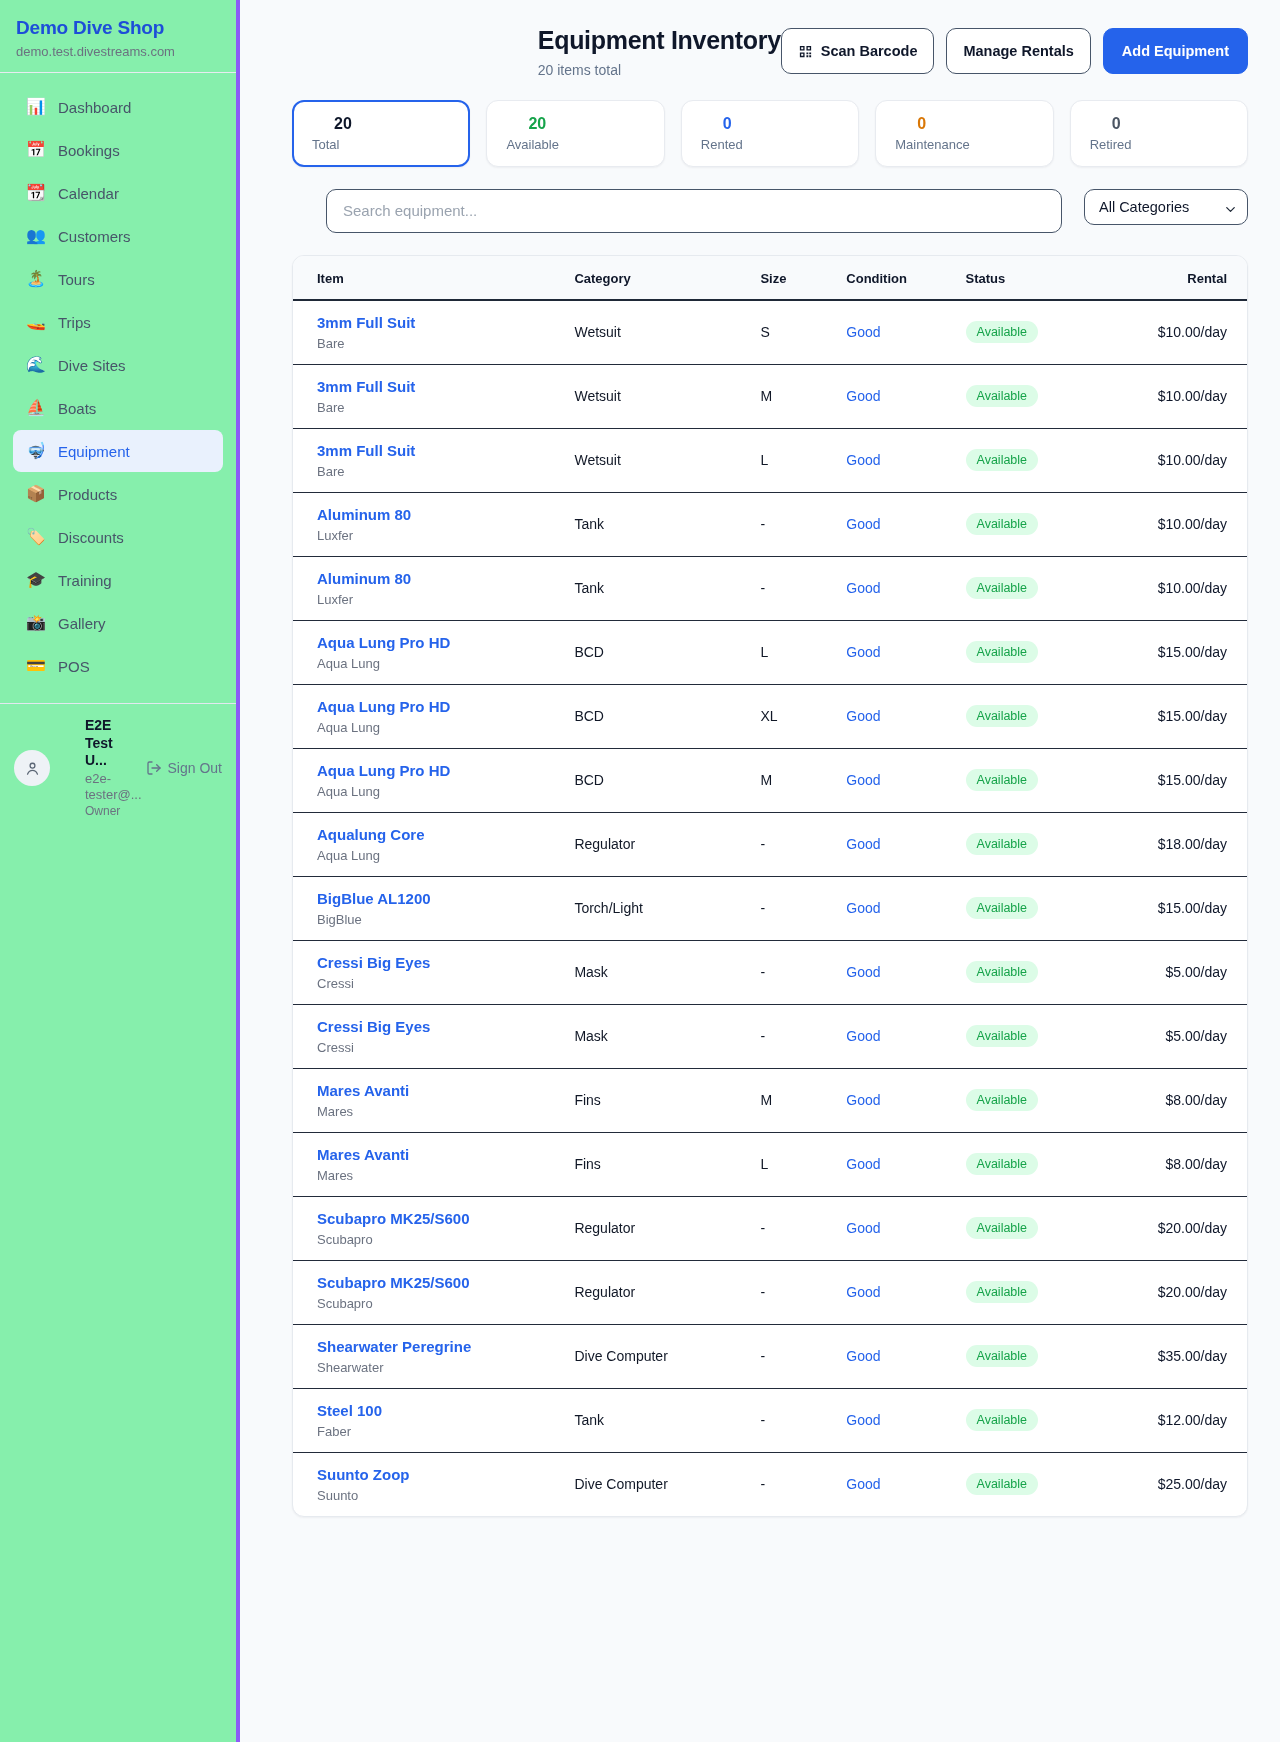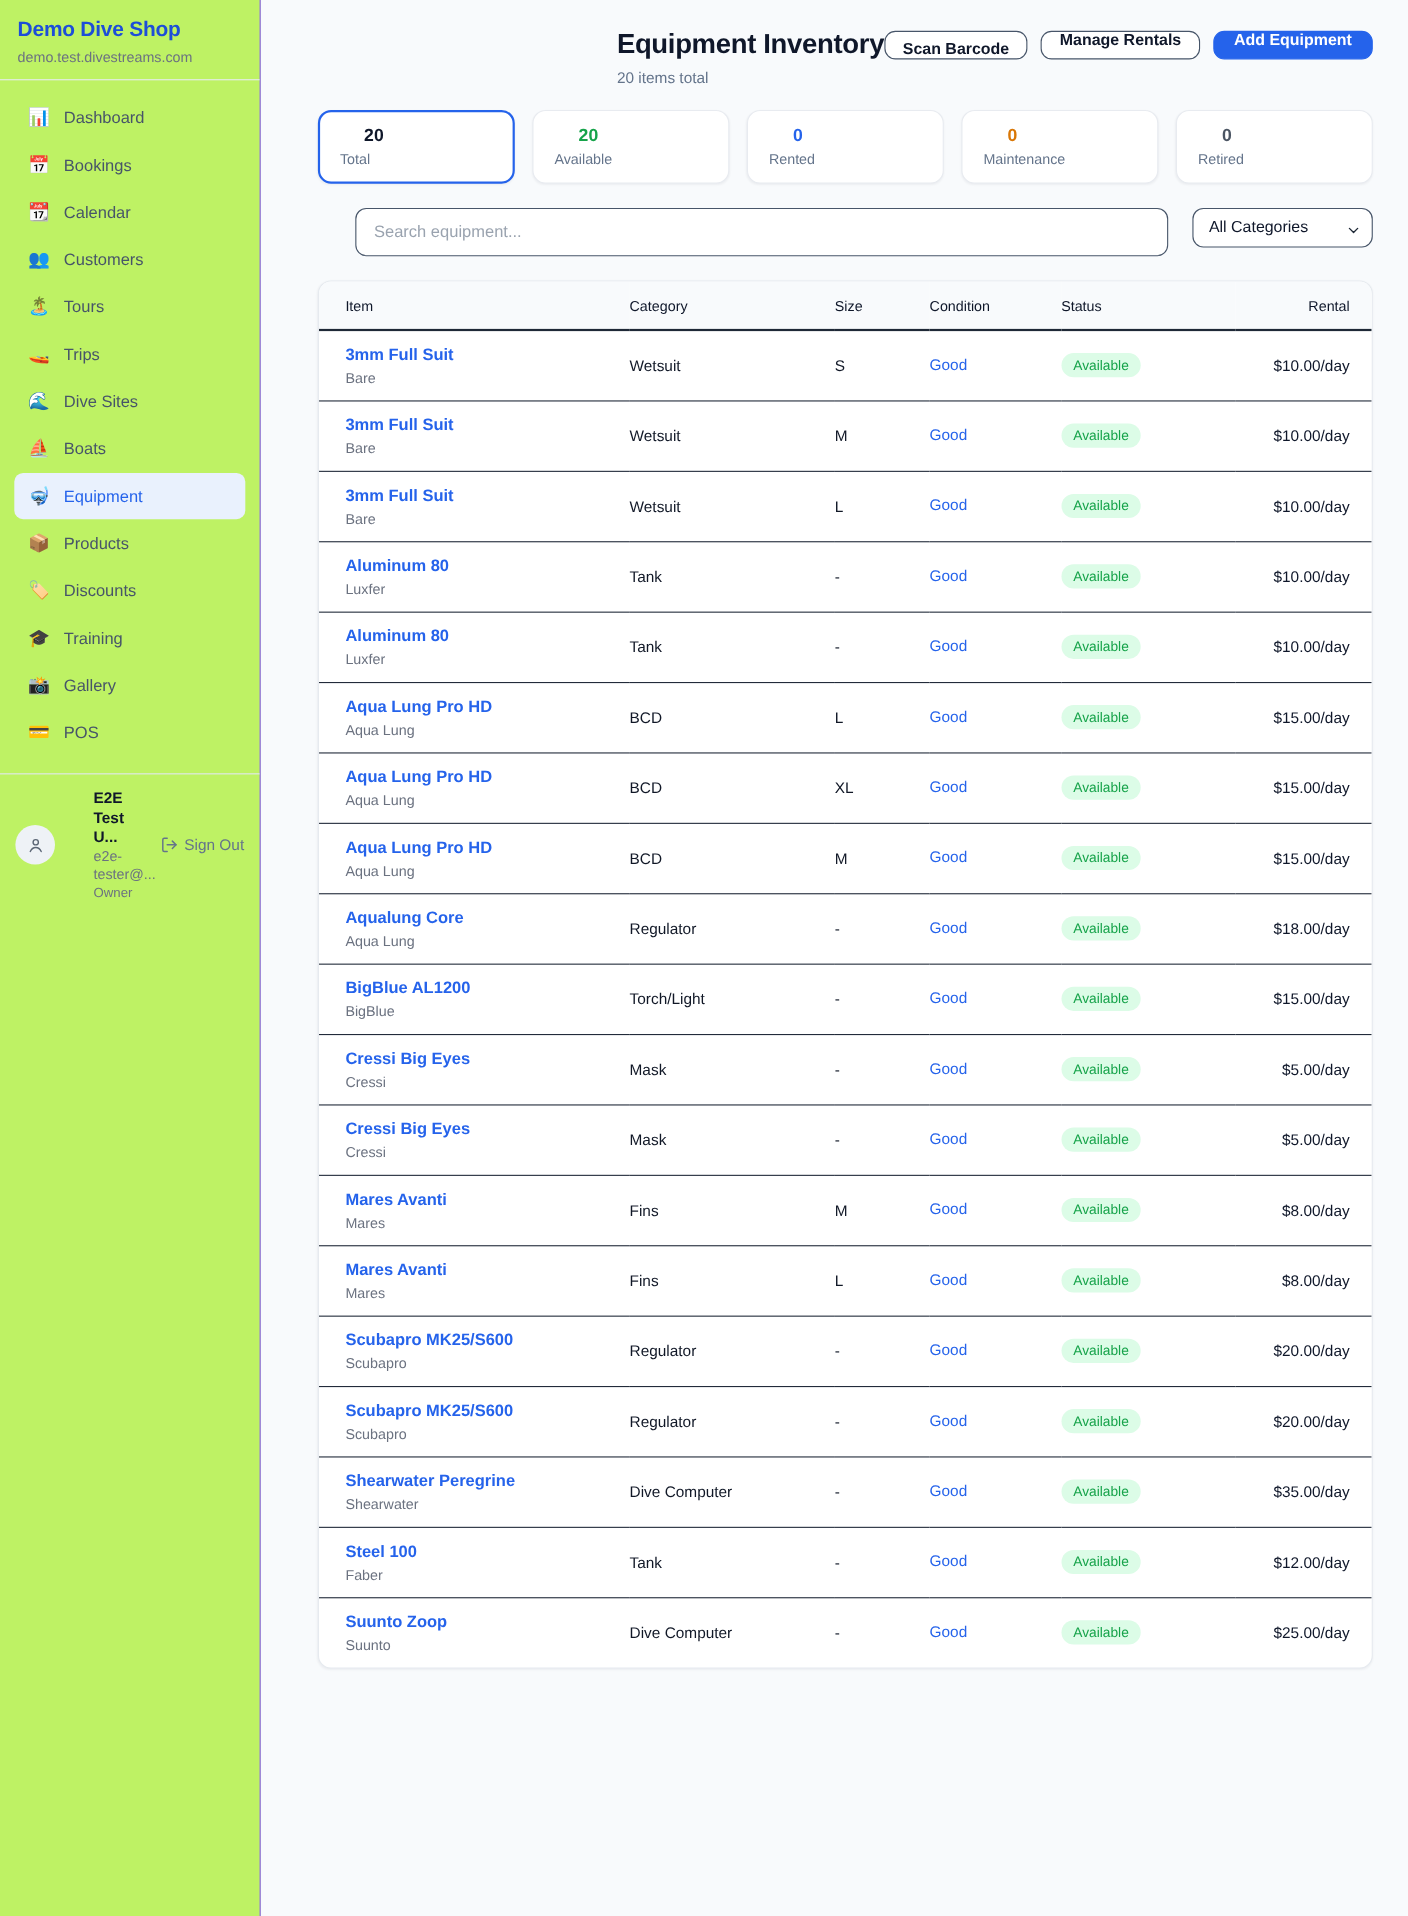--- a/index.html
+++ b/index.html
@@ -1,21 +1,21 @@
 <!DOCTYPE html>
 <html style="--accent: #2563eb; --badge-bg: #dcfce7; --badge-text: #16a34a;"><head>
 <meta charset="utf-8">
 <style>
   html,body{margin:0;padding:0;}
   body{width:1280px;height:1742px;overflow:hidden;background:#f8fafc;
        font-family:"Liberation Sans","DejaVu Sans",sans-serif;color:#0f172a;}
   .app{display:flex;width:1280px;height:1742px;}
 
   
-  .sidebar{width:236px;min-width:236px;background:#bef264;border-right:1px solid #8b5cf6;
+  .sidebar{width:236px;min-width:236px;background:#86efac;border-right:4px solid #8b5cf6;
            display:flex;flex-direction:column;}
   .brand{padding:17px 16px 13px;border-bottom:1px solid #e8ecf1;}
   .brand-name{font-size:19px;font-weight:700;color:#1d4ed8;letter-spacing:-.2px;cursor:pointer;}
   .brand-domain{font-size:13px;color:#6b7280;margin-top:5px;}
   .nav{padding:12px 0 6px;}
   .nav-item{display:flex;align-items:center;gap:12px;height:42px;margin:1px 13px;
             padding:0 13px;border-radius:8px;font-size:15px;font-weight:500;color:#475569;cursor:pointer;}
   .nav-item .nav-icon{width:20px;text-align:center;font-size:16px;line-height:1;
             font-family:"DejaVu Sans",sans-serif;}
   .nav-item.active{background:#e9f1fd;color:#2563eb;}
@@ -29,23 +29,23 @@
   .user-role{font-size:12px;color:#6b7280;margin-top:1px;}
   .signout{margin-left:auto;display:flex;align-items:center;gap:6px;color:#64748b;
            font-size:14px;cursor:pointer;white-space:nowrap;}
 
   
   .main{flex:1;padding:26px 32px 0 52px;min-width:0;}
   .page-header{display:flex;justify-content:flex-end;align-items:flex-start;}
   .page-title{margin:0;font-size:25px;font-weight:700;color:#0f172a;letter-spacing:-.3px;}
   .page-subtitle{font-size:14px;color:#64748b;margin-top:7px;}
   .header-actions{display:flex;gap:12px;margin-top:2px;}
-  .btn{height:26px;display:inline-flex;align-items:center;gap:8px;border-radius:10px;
+  .btn{height:46px;display:inline-flex;align-items:center;gap:8px;border-radius:10px;
        font-size:14.5px;font-weight:600;padding:0 16px;cursor:pointer;
-       font-family:"Liberation Sans","DejaVu Sans",sans-serif;flex-direction:column;}
+       font-family:"Liberation Sans","DejaVu Sans",sans-serif;}
   .btn-outline{background:#fff;border:1.5px solid #475569;color:#0f172a;}
   .btn-primary{background:var(--accent,#2563eb);border:1.5px solid var(--accent,#2563eb);
                color:#fff;padding:0 18px;}
 
   .stats{display:flex;gap:16px;margin-top:22px;}
   .stat{flex:1;background:#fff;border:1px solid #e8ebf0;border-radius:12px;padding:14px 19px;
         box-shadow:0 1px 2px rgba(16,24,40,.05);cursor:pointer;}
   .stat.active{border:2px solid var(--accent,#2563eb);padding:13px 18px;}
   .stat-value{font-size:16px;font-weight:700;line-height:1.1;margin-left:22px;}
   .stat-label{font-size:13px;color:#64748b;margin-top:4px;}
@@ -58,21 +58,21 @@
   .select-wrap{position:relative;width:164px;min-width:164px;}
   .select-wrap select{width:100%;height:36px;border:1.5px solid #475569;border-radius:10px;
         background:#fff;appearance:none;-webkit-appearance:none;padding:0 32px 0 14px;
         font-size:14.5px;color:#0f172a;outline:none;cursor:pointer;
         font-family:"Liberation Sans","DejaVu Sans",sans-serif;}
   .select-wrap .chev{position:absolute;right:10px;top:13px;color:#1f2937;pointer-events:none;}
 
   .table-card{margin-top:22px;background:#fff;border:1px solid #e6eaef;border-radius:12px;
               overflow:hidden;box-shadow:0 1px 2px rgba(16,24,40,.05);}
   table{width:100%;border-collapse:collapse;}
-  thead th{background:#f8fafc;text-align:left;font-size:13px;font-weight:400;color:#0f172a;
+  thead th{background:#f8fafc;text-align:left;font-size:13px;font-weight:700;color:#0f172a;
            padding:15px 0 13px;border-bottom:2px solid #1f2937;}
   thead th:first-child{padding-left:24px;}
   thead th.col-rental{text-align:right;padding-right:20px;}
   tbody td{padding:13px 0;border-bottom:1.5px solid #222b3a;vertical-align:middle;}
   tbody tr:last-child td{border-bottom:none;}
   tbody td:first-child{padding-left:24px;}
   .item-name{font-size:15px;font-weight:700;color:#2563eb;cursor:pointer;line-height:1.2;}
   .item-brand{font-size:13px;color:#6b7280;margin-top:4px;}
   .cell-plain{font-size:14px;color:#111827;}
   .cond-link{font-size:14px;color:#2563eb;cursor:pointer;}

